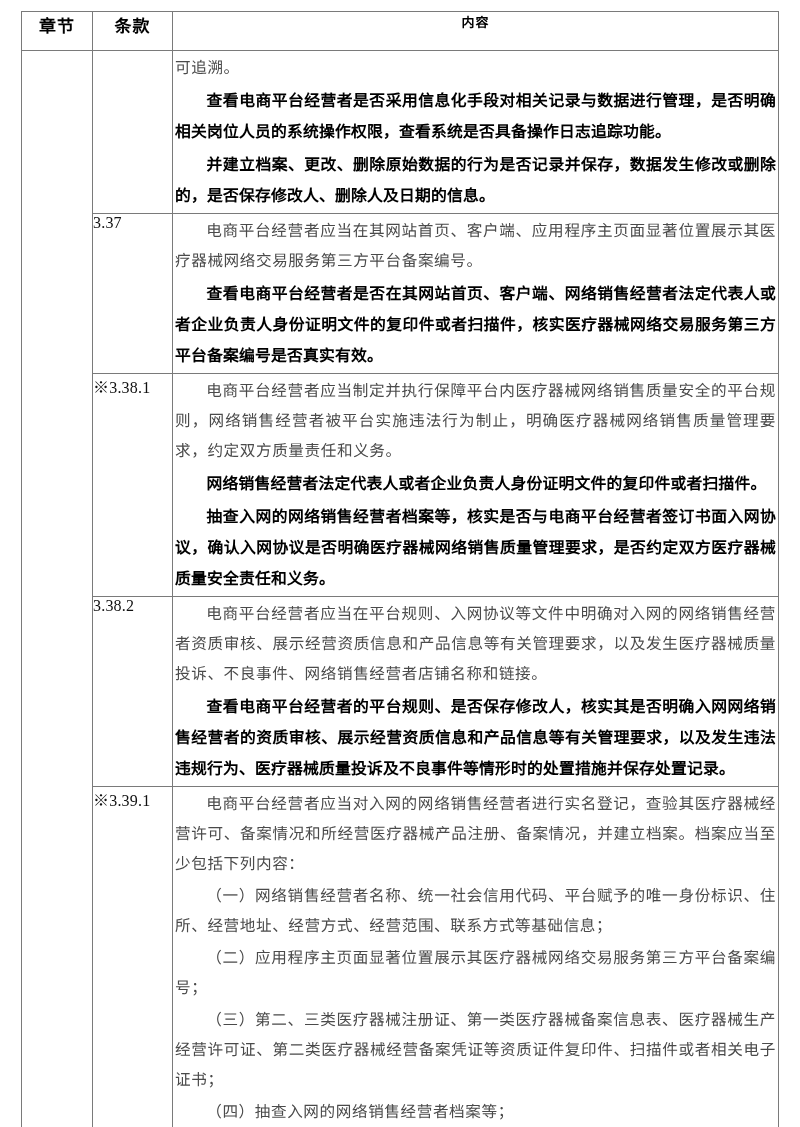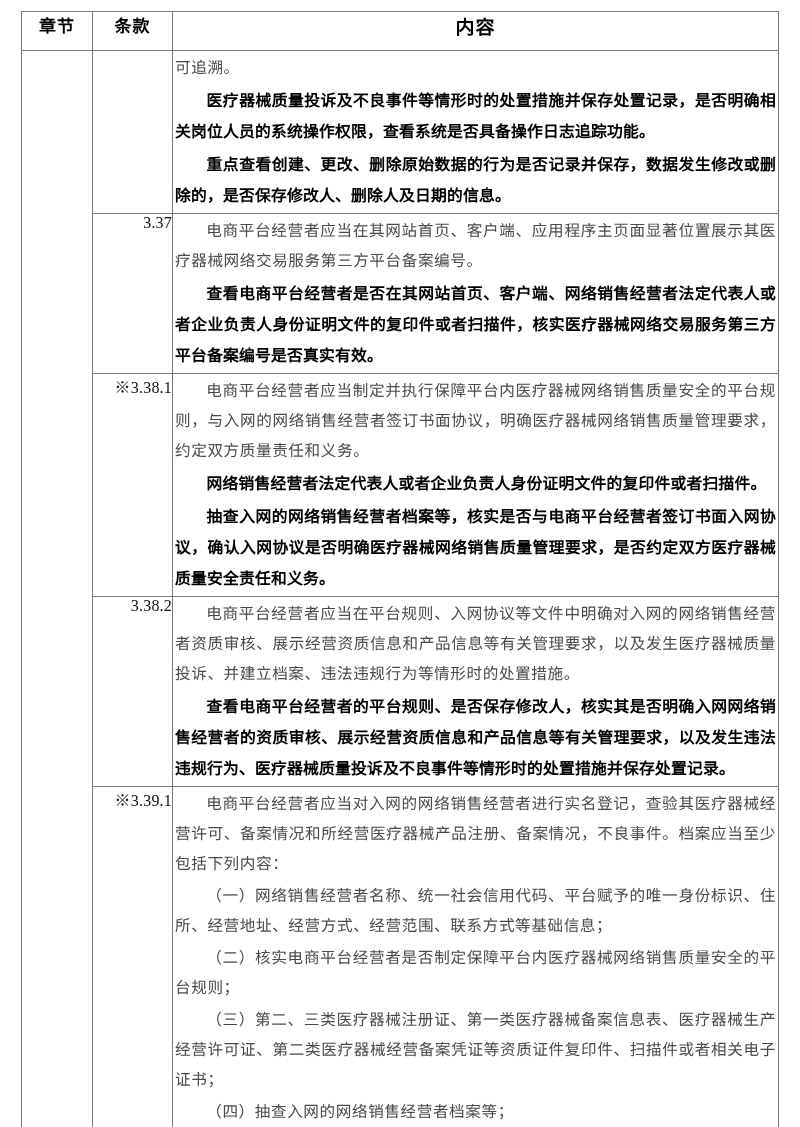--- a/index.html
+++ b/index.html
@@ -47,34 +47,34 @@
     height: 38px;
     text-align: center;
     vertical-align: middle;
     font-family: "Liberation Sans", "DejaVu Sans", sans-serif;
     font-weight: bold;
     font-size: 17px;
     letter-spacing: 1px;
     color: #000;
   }
   thead th.h-content {
-    font-size: 19px;
+    font-size: 13px;
   }
 
   
   td.chapter-cell {
     text-align: center;
     vertical-align: middle;
     font-family: "Liberation Sans", "DejaVu Sans", sans-serif;
     font-size: 16px;
   }
 
   
   td.clause-cell {
-    text-align: right;
+    text-align: left;
     vertical-align: middle;
     font-family: "Liberation Serif", "DejaVu Serif", serif;
     font-size: 16px;
     color: #111;
     letter-spacing: 0.2px;
     white-space: nowrap;
   }
 
   
   td.content-cell {
@@ -126,52 +126,52 @@
         <th class="h-clause">条款</th>
         <th class="h-content">内容</th>
       </tr>
     </thead>
     <tbody id="table-body">
         <tr>
           <td class="chapter-cell" rowspan="5"></td>
           <td class="clause-cell"></td>
           <td class="content-cell">
             <p class="para reg no-indent">可追溯。</p>
-            <p class="para insp">医疗器械质量投诉及不良事件等情形时的处置措施并保存处置记录，是否明确相关岗位人员的系统操作权限，查看系统是否具备操作日志追踪功能。</p>
-            <p class="para insp">重点查看创建、更改、删除原始数据的行为是否记录并保存，数据发生修改或删除的，是否保存修改人、删除人及日期的信息。</p>
+            <p class="para insp">查看电商平台经营者是否采用信息化手段对相关记录与数据进行管理，是否明确相关岗位人员的系统操作权限，查看系统是否具备操作日志追踪功能。</p>
+            <p class="para insp">并建立档案、更改、删除原始数据的行为是否记录并保存，数据发生修改或删除的，是否保存修改人、删除人及日期的信息。</p>
           </td>
         </tr>
         <tr>
           <td class="clause-cell">3.37</td>
           <td class="content-cell">
             <p class="para reg">电商平台经营者应当在其网站首页、客户端、应用程序主页面显著位置展示其医疗器械网络交易服务第三方平台备案编号。</p>
             <p class="para insp">查看电商平台经营者是否在其网站首页、客户端、网络销售经营者法定代表人或者企业负责人身份证明文件的复印件或者扫描件，核实医疗器械网络交易服务第三方平台备案编号是否真实有效。</p>
           </td>
         </tr>
         <tr>
           <td class="clause-cell">※3.38.1</td>
           <td class="content-cell">
-            <p class="para reg">电商平台经营者应当制定并执行保障平台内医疗器械网络销售质量安全的平台规则，与入网的网络销售经营者签订书面协议，明确医疗器械网络销售质量管理要求，约定双方质量责任和义务。</p>
+            <p class="para reg">电商平台经营者应当制定并执行保障平台内医疗器械网络销售质量安全的平台规则，网络销售经营者被平台实施违法行为制止，明确医疗器械网络销售质量管理要求，约定双方质量责任和义务。</p>
             <p class="para insp">网络销售经营者法定代表人或者企业负责人身份证明文件的复印件或者扫描件。</p>
             <p class="para insp">抽查入网的网络销售经营者档案等，核实是否与电商平台经营者签订书面入网协议，确认入网协议是否明确医疗器械网络销售质量管理要求，是否约定双方医疗器械质量安全责任和义务。</p>
           </td>
         </tr>
         <tr>
           <td class="clause-cell">3.38.2</td>
           <td class="content-cell">
-            <p class="para reg">电商平台经营者应当在平台规则、入网协议等文件中明确对入网的网络销售经营者资质审核、展示经营资质信息和产品信息等有关管理要求，以及发生医疗器械质量投诉、并建立档案、违法违规行为等情形时的处置措施。</p>
+            <p class="para reg">电商平台经营者应当在平台规则、入网协议等文件中明确对入网的网络销售经营者资质审核、展示经营资质信息和产品信息等有关管理要求，以及发生医疗器械质量投诉、不良事件、网络销售经营者店铺名称和链接。</p>
             <p class="para insp">查看电商平台经营者的平台规则、是否保存修改人，核实其是否明确入网网络销售经营者的资质审核、展示经营资质信息和产品信息等有关管理要求，以及发生违法违规行为、医疗器械质量投诉及不良事件等情形时的处置措施并保存处置记录。</p>
           </td>
         </tr>
         <tr>
           <td class="clause-cell">※3.39.1</td>
           <td class="content-cell">
-            <p class="para reg">电商平台经营者应当对入网的网络销售经营者进行实名登记，查验其医疗器械经营许可、备案情况和所经营医疗器械产品注册、备案情况，不良事件。档案应当至少包括下列内容：</p>
+            <p class="para reg">电商平台经营者应当对入网的网络销售经营者进行实名登记，查验其医疗器械经营许可、备案情况和所经营医疗器械产品注册、备案情况，并建立档案。档案应当至少包括下列内容：</p>
             <p class="para reg">（一）网络销售经营者名称、统一社会信用代码、平台赋予的唯一身份标识、住所、经营地址、经营方式、经营范围、联系方式等基础信息；</p>
-            <p class="para reg">（二）核实电商平台经营者是否制定保障平台内医疗器械网络销售质量安全的平台规则；</p>
+            <p class="para reg">（二）应用程序主页面显著位置展示其医疗器械网络交易服务第三方平台备案编号；</p>
             <p class="para reg">（三）第二、三类医疗器械注册证、第一类医疗器械备案信息表、医疗器械生产经营许可证、第二类医疗器械经营备案凭证等资质证件复印件、扫描件或者相关电子证书；</p>
             <p class="para reg">（四）抽查入网的网络销售经营者档案等；</p>
             <p class="para reg">（五）网络销售经营者被平台实施违法行为制止、服务停止的情况记录（若有）。</p>
           </td>
         </tr>
       </tbody>
   </table>
 </div>
 
 </body></html>

